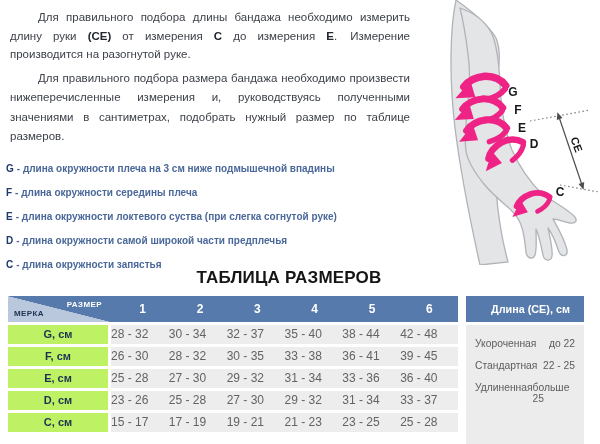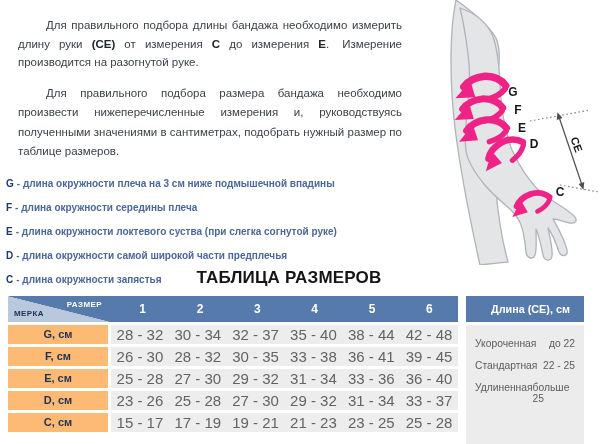--- a/index.html
+++ b/index.html
@@ -1,20 +1,20 @@
 <!DOCTYPE html>
 <html><head>
 <meta charset="utf-8">
 <style>
   html,body{margin:0;padding:0;background:#fff;}
   .page{position:relative;width:600px;height:444px;background:#fff;overflow:hidden;
         font-family:"Liberation Sans",sans-serif;}
   
   .intro{position:absolute;left:6px;top:4px;width:408px;}
-  .para{margin:12px;font-size:11.5px;line-height:18.6px;color:#3c4149;text-align:justify;text-indent:28px;}
+  .para{margin:4px;font-size:11.5px;line-height:18.6px;color:#3c4149;text-align:justify;text-indent:28px;}
   .para b{color:#22262d;}
   .para-2{margin-top:5px;line-height:19.4px;}
   .sp{padding-left:13px;}
   .legend{margin-top:17px;}
   .legend-item{font-size:10px;color:#4a6899;margin-bottom:13px;white-space:nowrap;font-weight:bold;}
   .legend-item b{color:#1d3a6b;margin-right:3px;}
   
   .illu{position:absolute;left:420px;top:0;font-family:"Liberation Sans",sans-serif;}
   .illu text{font-weight:bold;fill:#15171c;}
   
@@ -24,24 +24,24 @@
   .tables{position:absolute;left:8px;top:296px;display:flex;}
   .main-table{width:450px;}
   .thead{display:flex;height:26px;}
   .corner{position:relative;width:103px;
           background:linear-gradient(to top right,#b9c8dd 0 49.4%,#567aac 50.2% 100%);}
   .c-top{position:absolute;top:4px;right:9px;font-size:8px;font-weight:bold;color:#fff;letter-spacing:.4px;}
   .c-bot{position:absolute;bottom:4px;left:6px;font-size:8px;font-weight:bold;color:#1e3152;letter-spacing:.4px;}
   .hcell{flex:1;background:#567aac;color:#fff;font-weight:bold;font-size:12px;
          text-align:center;line-height:26px;}
   .trow{display:flex;height:19px;margin-top:3px;}
-  .rlabel{width:100px;background:#fdba74;color:#1e3152;font-weight:bold;font-size:11px;
+  .rlabel{width:100px;background:#bef264;color:#1e3152;font-weight:bold;font-size:11px;
           text-align:center;line-height:19px;}
   .rspacer{width:3px;background:#fff;}
-  .rcell{flex:1;background:#ededee;color:#636363;font-size:15px;text-align:center;line-height:19px;}
+  .rcell{flex:1;background:#ededee;color:#636363;font-size:12px;text-align:left;line-height:19px;}
   .len-table{width:118px;margin-left:8px;}
   .len-head{height:26px;background:#567aac;color:#fff;font-weight:bold;font-size:10.8px;
             line-height:26px;padding-left:25px;box-sizing:border-box;}
   .len-body{margin-top:3px;background:#ececed;height:124px;box-sizing:border-box;padding:13px 9px 0;}
   .len-row{display:flex;justify-content:space-between;font-size:10.3px;color:#5c5c5c;margin-bottom:11px;}
 </style>
 </head>
 <body>
 
 <div class="page">

